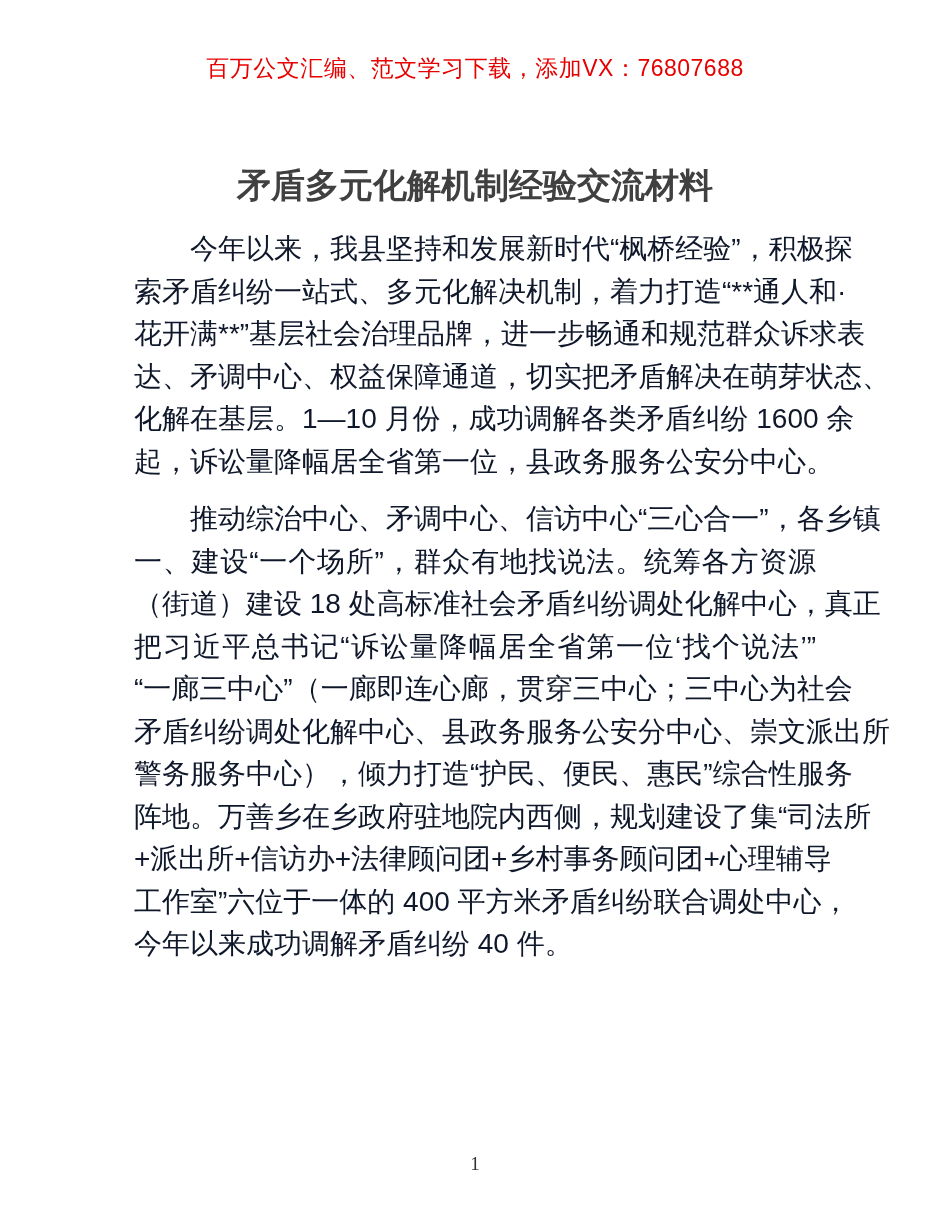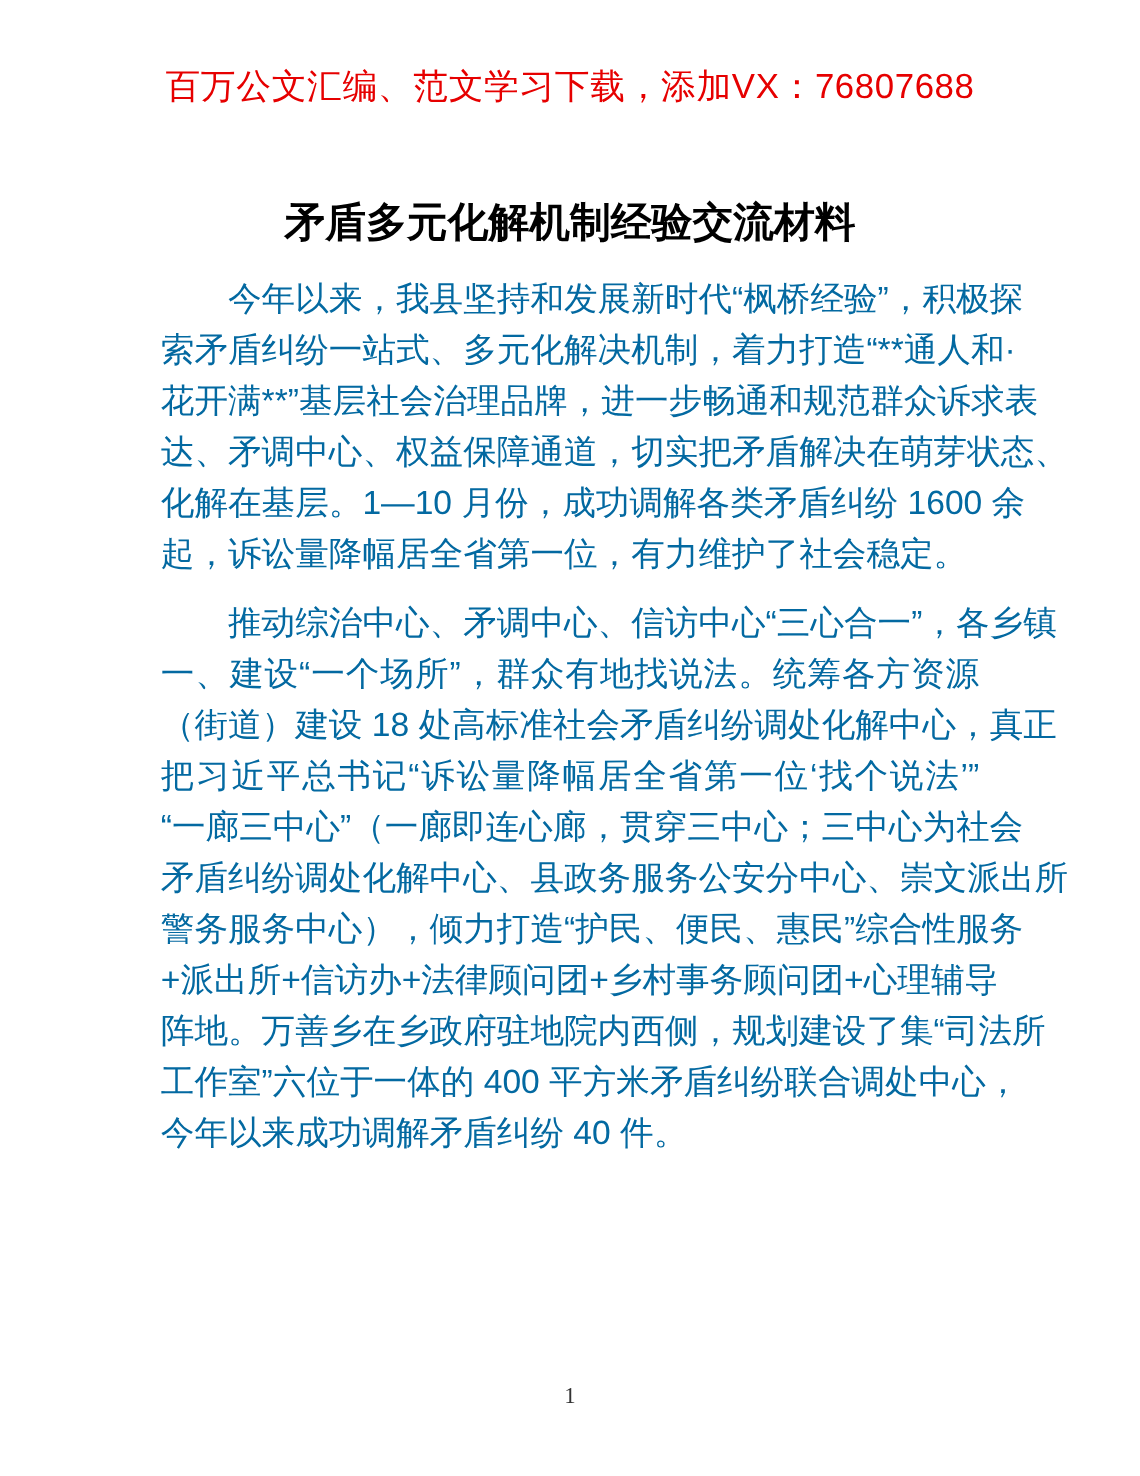--- a/index.html
+++ b/index.html
@@ -12,51 +12,51 @@
     font-family: "Liberation Sans", sans-serif;
     color: #111111;
     overflow: hidden;
   }
   .header-notice {
     position: absolute;
     top: 53px;
     left: 0;
     width: 100%;
     text-align: center;
-    font-size: 29px;
+    font-size: 23px;
     letter-spacing: 0.5px;
     color: #e60000;
     font-weight: 400;
   }
   .doc-title {
     position: absolute;
     top: 163px;
     left: 134px;
     width: 682px;
     text-align: center;
     font-size: 34px;
     font-weight: 700;
-    color: #000000;
+    color: #404040;
   }
   .doc-body {
     position: absolute;
     top: 228px;
     left: 134px;
     width: 682px;
     font-size: 28px;
   }
   .para {
     margin-bottom: 15px;
   }
   .para .line {
     line-height: 42.5px;
     text-align: justify;
     text-align-last: justify;
     white-space: nowrap;
-    color: #0369a1;
+    color: #0f172a;
   }
   .para .line:first-child {
     text-indent: 2em;
   }
   .para:not(.continued) .line:last-child {
     text-align-last: left;
   }
   .page-number {
     position: absolute;
     bottom: 55px;
@@ -77,32 +77,32 @@
 
   <div class="doc-title">矛盾多元化解机制经验交流材料</div>
 
   <div class="doc-body">
     <div class="para">
         <div class="line">今年以来，我县坚持和发展新时代“枫桥经验”，积极探</div>
         <div class="line">索矛盾纠纷一站式、多元化解决机制，着力打造“**通人和·</div>
         <div class="line">花开满**”基层社会治理品牌，进一步畅通和规范群众诉求表</div>
         <div class="line">达、矛调中心、权益保障通道，切实把矛盾解决在萌芽状态、</div>
         <div class="line">化解在基层。1—10 月份，成功调解各类矛盾纠纷 1600 余</div>
-        <div class="line">起，诉讼量降幅居全省第一位，有力维护了社会稳定。</div>
+        <div class="line">起，诉讼量降幅居全省第一位，县政务服务公安分中心。</div>
       </div>
     <div class="para">
         <div class="line">推动综治中心、矛调中心、信访中心“三心合一”，各乡镇</div>
         <div class="line">一、建设“一个场所”，群众有地找说法。统筹各方资源</div>
         <div class="line">（街道）建设 18 处高标准社会矛盾纠纷调处化解中心，真正</div>
         <div class="line">把习近平总书记“诉讼量降幅居全省第一位‘找个说法’”</div>
         <div class="line">“一廊三中心”（一廊即连心廊，贯穿三中心；三中心为社会</div>
         <div class="line">矛盾纠纷调处化解中心、县政务服务公安分中心、崇文派出所</div>
         <div class="line">警务服务中心），倾力打造“护民、便民、惠民”综合性服务</div>
+        <div class="line">阵地。万善乡在乡政府驻地院内西侧，规划建设了集“司法所</div>
         <div class="line">+派出所+信访办+法律顾问团+乡村事务顾问团+心理辅导</div>
-        <div class="line">阵地。万善乡在乡政府驻地院内西侧，规划建设了集“司法所</div>
         <div class="line">工作室”六位于一体的 400 平方米矛盾纠纷联合调处中心，</div>
         <div class="line">今年以来成功调解矛盾纠纷 40 件。</div>
       </div>
   </div>
 
   <div class="page-number">1</div>
 
 </div>
 
 </body></html>

